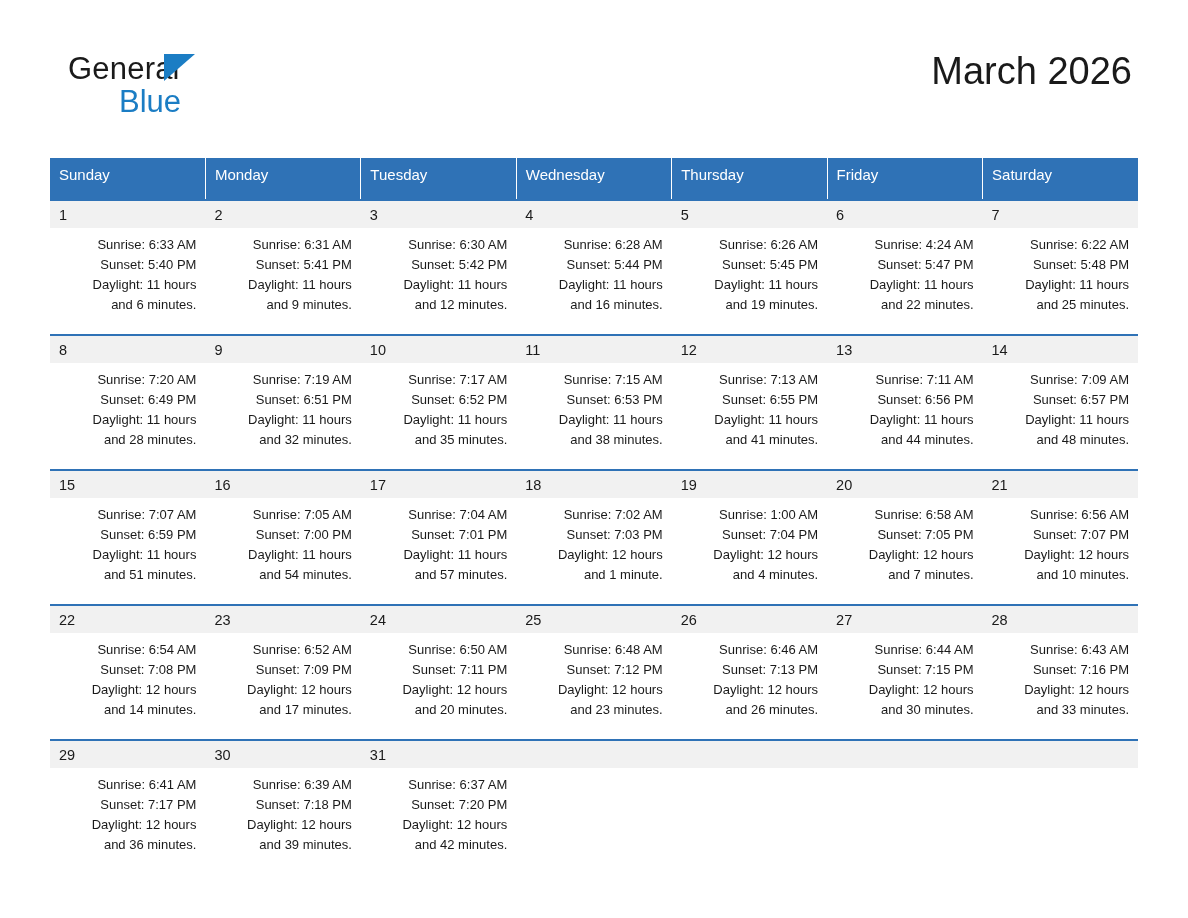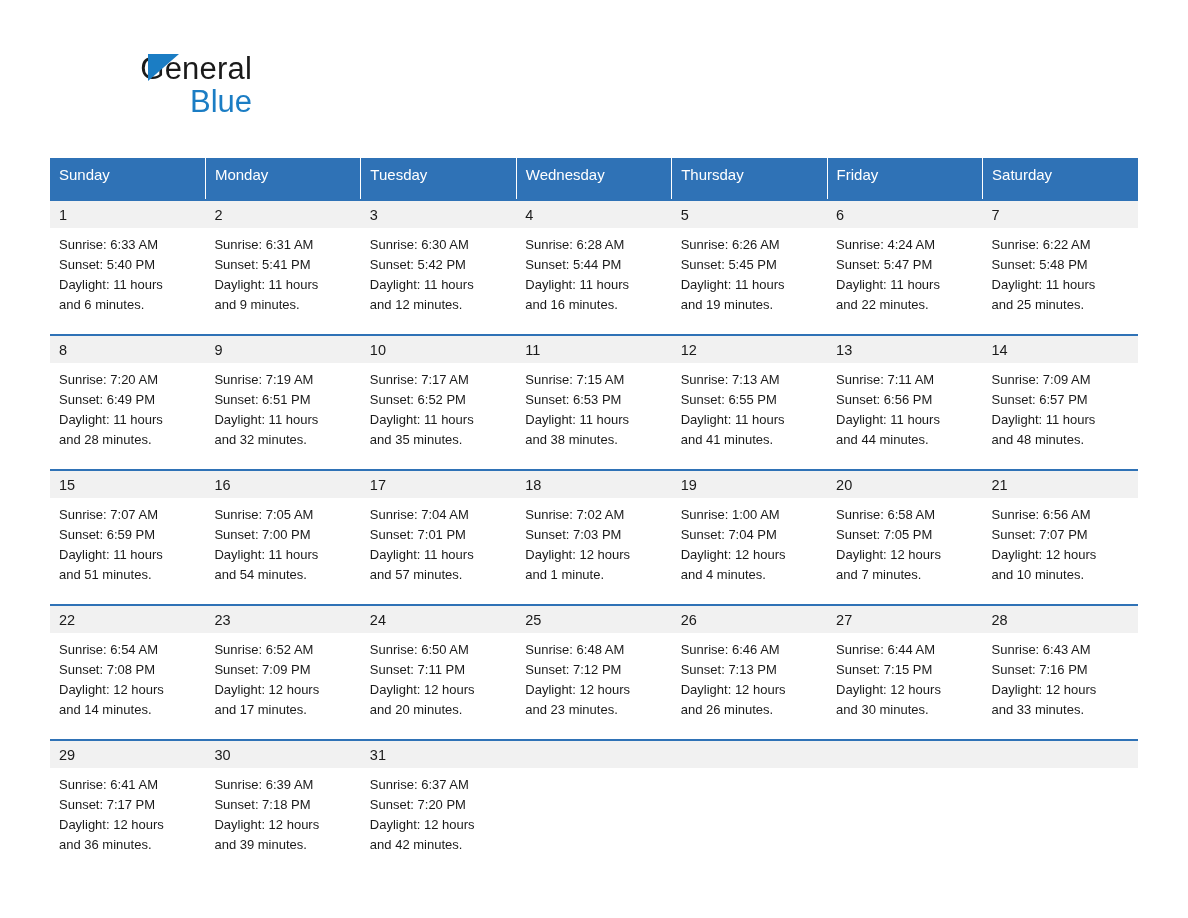--- a/index.html
+++ b/index.html
@@ -17,25 +17,24 @@
     height: 918px;
     background: #ffffff;
   }
   
   .header {
     position: relative;
     height: 148px;
   }
   .logo {
     position: absolute;
-    left: 52px;
+    left: 68px;
     top: 52px;
     width: 200px;
     height: 70px;
-    text-align: right;
   }
   .logo-general {
     font-size: 31px;
     color: #1a1a1a;
     letter-spacing: 0.2px;
     line-height: 34px;
     font-family: "Liberation Sans", sans-serif;
   }
   .logo-blue {
     font-size: 31px;
@@ -102,36 +101,38 @@
     color: #1a1a1a;
     padding: 6px 0 6px 9px;
     height: 27px;
   }
   .daynum.empty { background: #f1f1f1; color: transparent; }
   .cellbody {
     padding: 7px 9px 0 9px;
     font-size: 13px;
     line-height: 20px;
     color: #1a1a1a;
+    text-align: right;
   }
   .cellbody div { white-space: nowrap; }
   td.blank { border-top: 2px solid #2f72b6; }
   td.blank .daynum { background: #f1f1f1; }
 </style>
 </head>
 <body>
 
 <div class="page">
 
   <div class="header">
     <div class="logo">
       <div class="logo-general">General</div>
       <div class="logo-tri"></div>
       <div class="logo-blue">Blue</div>
     </div>
+    <div class="title">March 2026</div>
   </div>
 
   <table class="calendar">
     <thead>
       <tr>
         <th>Sunday</th>
         <th>Monday</th>
         <th>Tuesday</th>
         <th>Wednesday</th>
         <th>Thursday</th>

